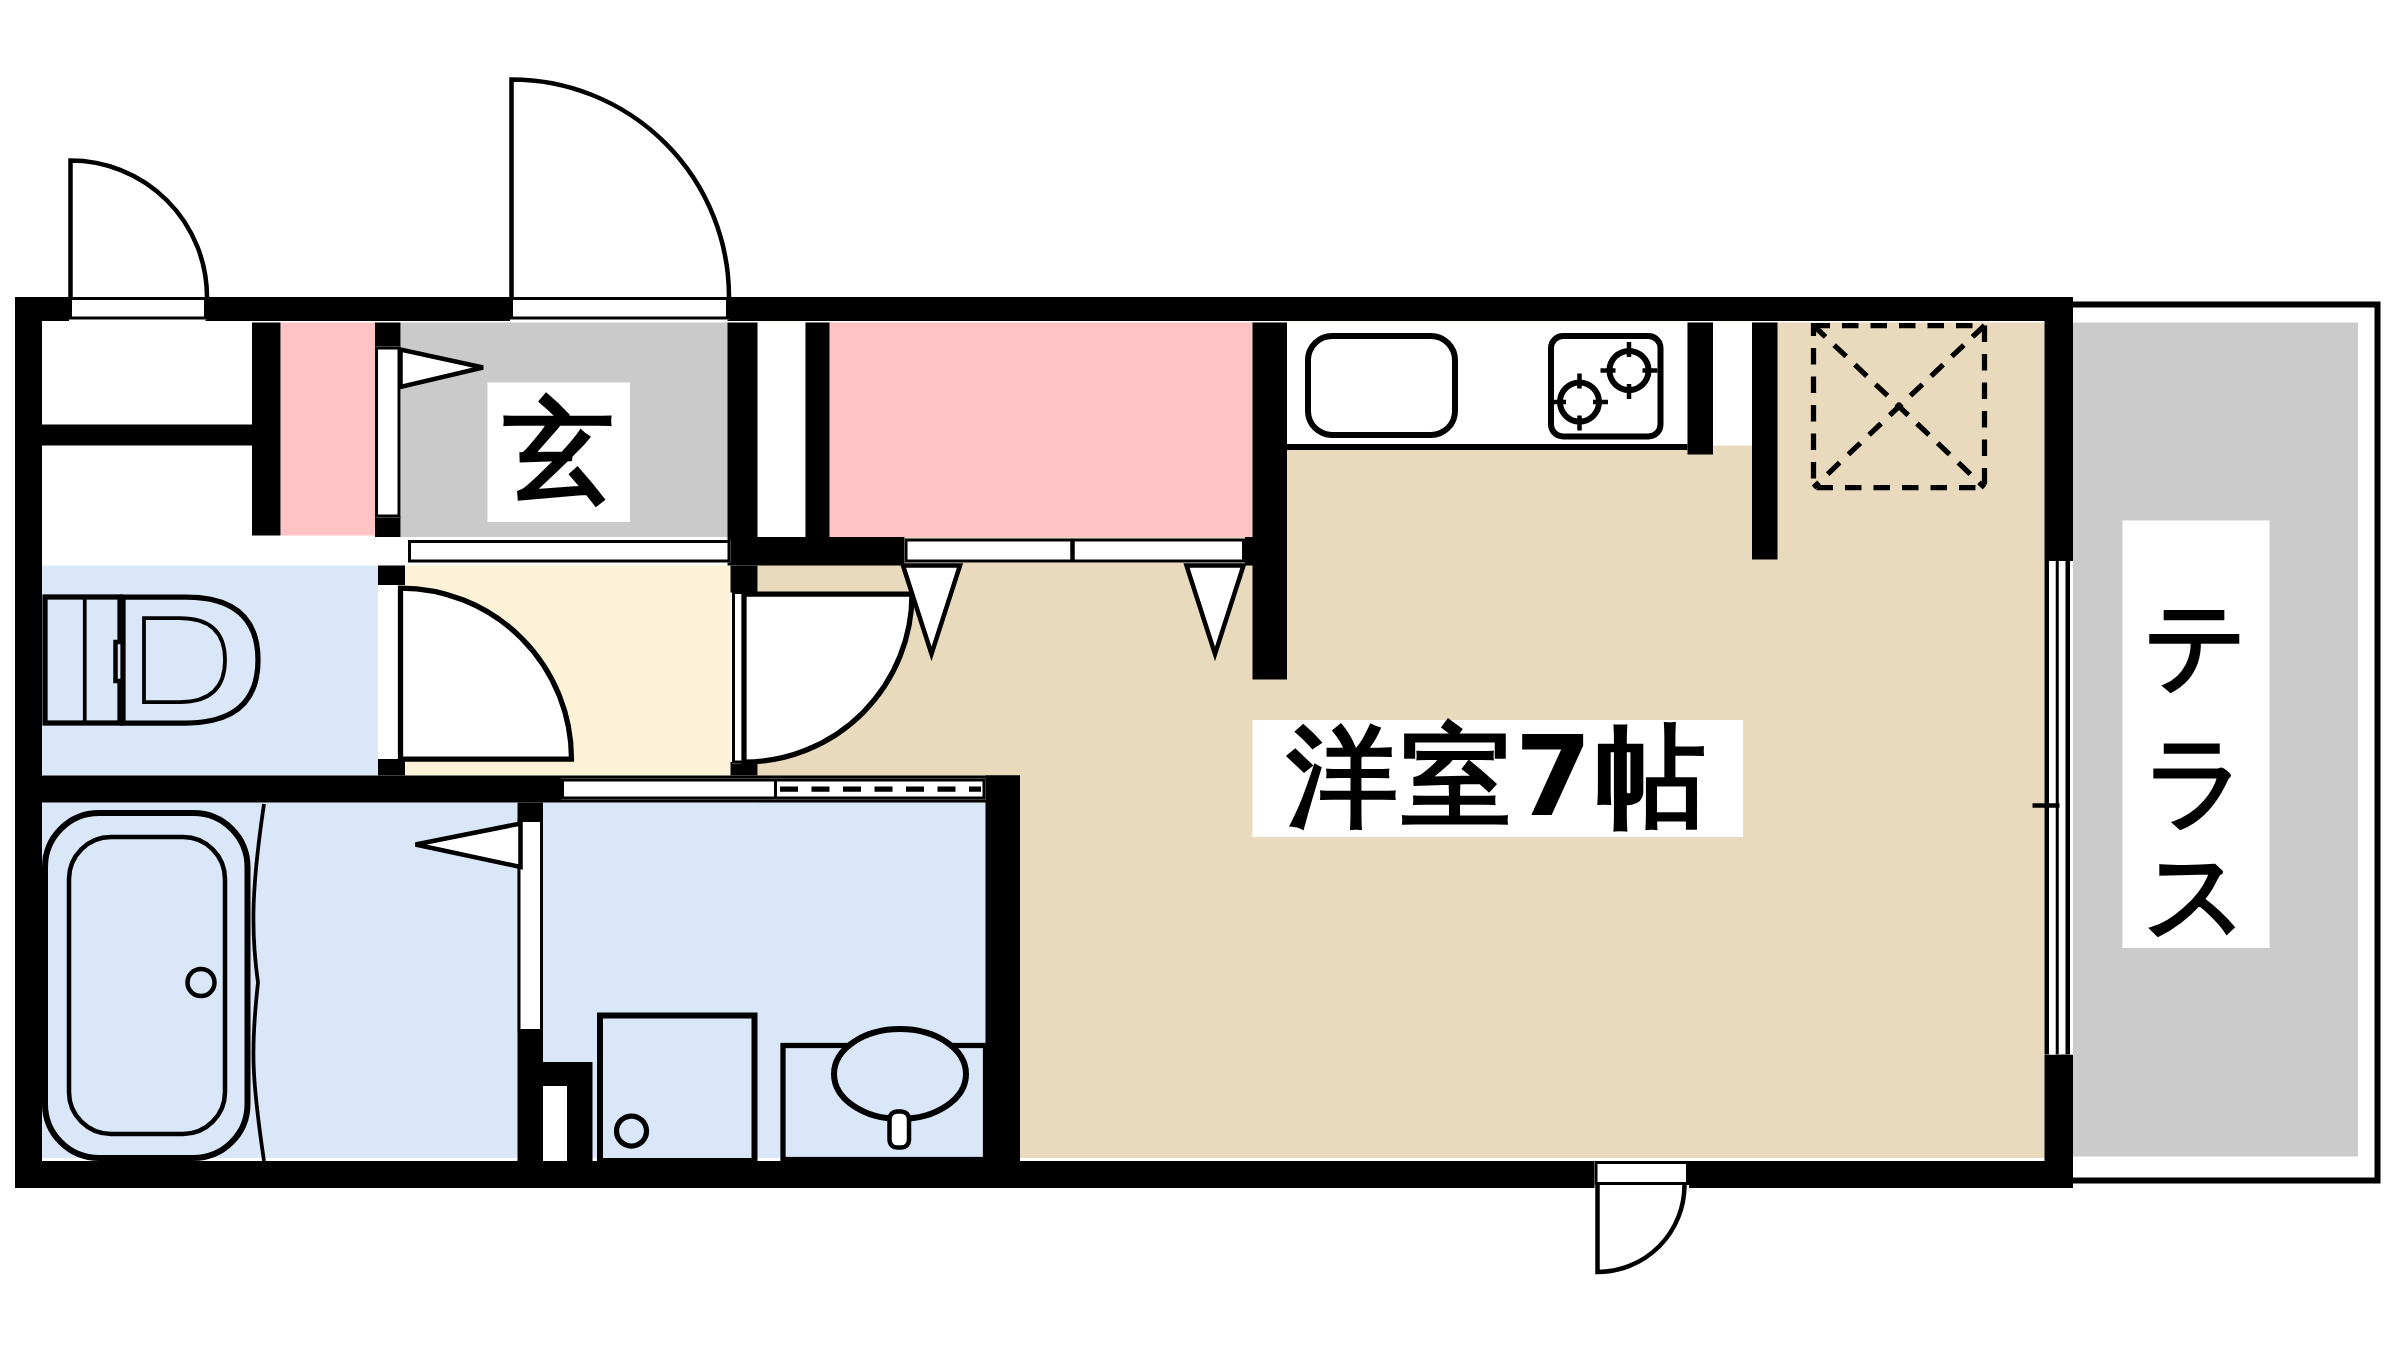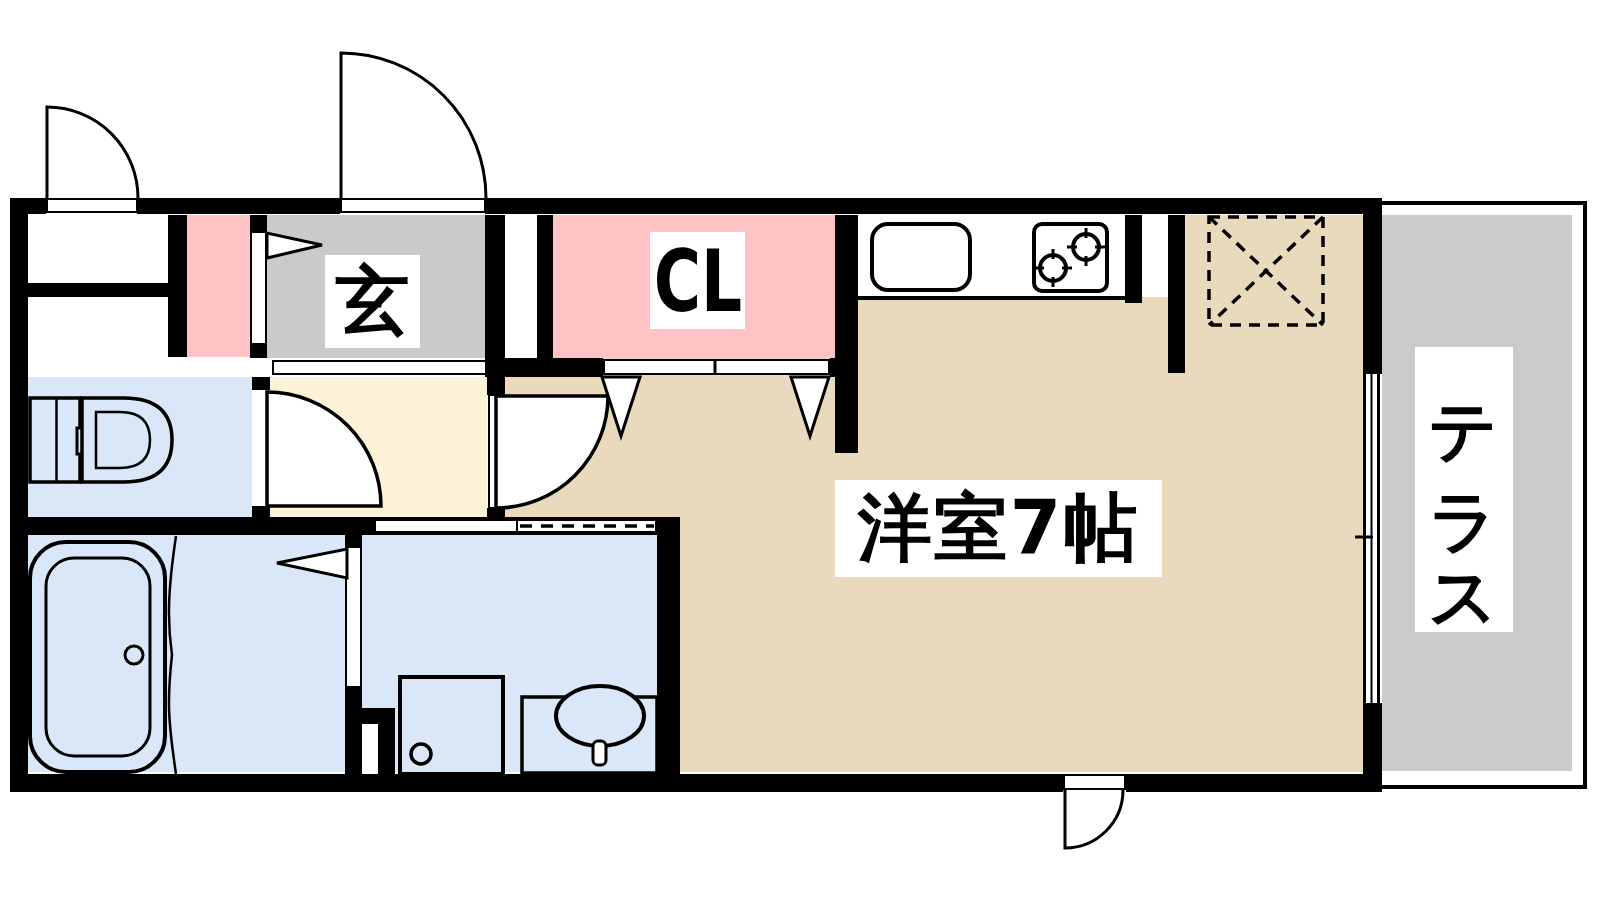--- a/index.html
+++ b/index.html
@@ -170,23 +170,20 @@
     <g fill="none" stroke="#000" stroke-width="3.5" stroke-dasharray="11 8">
       <rect x="1209" y="217" width="114" height="108"></rect>
       <line x1="1209" y1="217" x2="1323" y2="325"></line>
       <line x1="1323" y1="217" x2="1209" y2="325"></line>
     </g>
   </svg>
 
   <div class="label genkan-label" style="left:325px;top:255px;width:95px;height:93px;">
     <span>玄</span>
   </div>
-  <div class="label cl-label" style="left:650px;top:232px;width:95px;height:97px;">
-    <span>CL</span>
-  </div>
-  <div class="label room-label" style="left:835px;top:480px;width:327px;height:97px;justify-content:center;">
+  <div class="label room-label" style="left:835px;top:480px;width:327px;height:78px;justify-content:center;">
     <span>洋室7帖</span>
   </div>
   <div class="label terrace-label" style="left:1415px;top:347px;width:98px;height:285px;">
     <span>テラス</span>
   </div>
 
 </div>
 
 </body></html>

